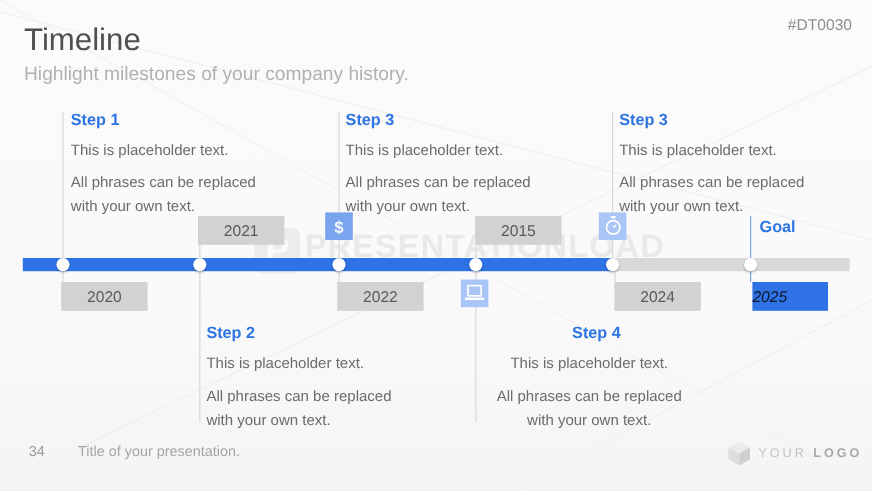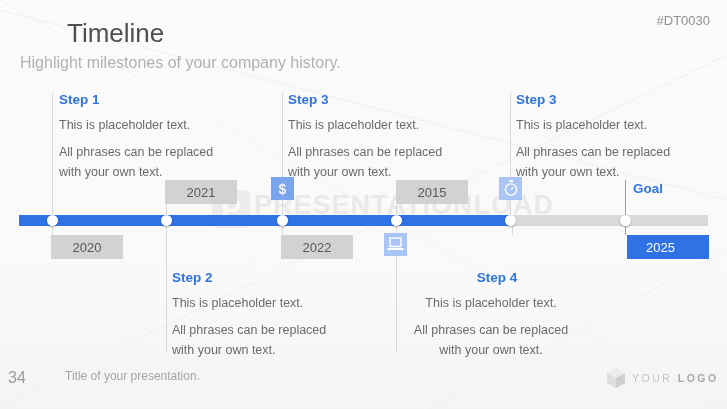--- a/index.html
+++ b/index.html
@@ -16,21 +16,21 @@
     background:#ececec; border-radius:6px; color:#fbfbfb; font-size:30px; font-weight:bold;
     display:flex; align-items:center; justify-content:center;
   }
   .wm-text{
     position:absolute; left:254px; top:190px; z-index:1;
     font-size:27px; font-weight:bold; letter-spacing:1px; color:#e9e9e9;
     white-space:nowrap;
   }
   
   .code{position:absolute; top:13px; right:17px; font-size:13px; color:#8f8f8f; z-index:3;}
-  .title{position:absolute; left:20px; top:18px; font-size:26px; color:#4f4f4f; z-index:3;margin-left:47px;}
+  .title{position:absolute; left:20px; top:18px; font-size:26px; color:#4f4f4f; z-index:3;}
   .subtitle{position:absolute; left:20px; top:54px; font-size:16px; color:#b1b1b1; z-index:3;}
   
   .step{position:absolute; width:190px; z-index:3;}
   .step h3{margin:0 0 9px 0; font-size:13.5px; font-weight:bold; color:#2e75e3;}
   .step p{margin:0 0 8px 0; width:178px; font-size:12.5px; line-height:1.55; color:#6b6b6b;}
   
   .vline{position:absolute; width:1px; background:#d8d8d8; z-index:2;}
   .vline.blue{background:#7ba3ea;}
   
   .bar{position:absolute; top:215px; height:11px; z-index:2;}
@@ -39,33 +39,33 @@
   .marker{
     position:absolute; top:215px; width:11px; height:11px; border-radius:50%;
     background:#ffffff; box-shadow:0 1px 2px rgba(0,0,0,.3); z-index:4;
   }
   
   .year{
     position:absolute; width:72px; height:24px; background:#d2d2d2; z-index:3;
     color:#595959; font-size:13px; display:flex; align-items:center; justify-content:center;
   }
   .year.goal-year{
-    width:63px; background:#2e72e5; color:#ffffff; justify-content:flex-start; padding-left:19px;
+    width:63px; background:#2e72e5; color:#0f172a; justify-content:flex-start; padding-left:0;font-style:italic;
   }
   .goal-label{position:absolute; left:633px; top:181px; font-size:13.5px; font-weight:600; color:#2e75e3; z-index:3;}
   
   .msicon{
     position:absolute; width:23px; height:23px; z-index:3;
     display:flex; align-items:center; justify-content:center;
   }
   .msicon.dark{background:#7ba4ee;}
   .msicon.light{background:#a9c5f6;}
   .msicon .dollar{color:#ffffff; opacity:.92; font-size:14px; font-weight:bold;}
   
-  .footer-page{position:absolute; left:8px; top:369px; font-size:16px; color:#9b9b9b; z-index:3;}
+  .footer-page{position:absolute; left:24px; top:369px; font-size:12px; color:#9b9b9b; z-index:3;}
   .footer-title{position:absolute; left:65px; top:369px; font-size:12px; color:#a5a5a5; z-index:3;}
   .logo-cube{position:absolute; left:605px; top:367px; z-index:3;}
   .logo-text{position:absolute; left:632px; top:372px; font-size:10.5px; letter-spacing:2.5px; z-index:3; white-space:nowrap;}
   .logo-text .w1{color:#c3c3c3;}
   .logo-text .w2{color:#a8a8a8; font-weight:bold;}
 </style>
 </head>
 <body>
 
 <div class="slide">
@@ -134,20 +134,21 @@
   <div class="marker" style="left:160.5px;"></div>
   <div class="marker" style="left:276.5px;"></div>
   <div class="marker" style="left:390.5px;"></div>
   <div class="marker" style="left:504.5px;"></div>
   <div class="marker" style="left:619.5px;"></div>
 
   <div class="year" style="left:51px; top:235px;">2020</div>
   <div class="year" style="left:165px; top:180px;text-align:center;">2021</div>
   <div class="year" style="left:281px; top:235px;">2022</div>
   <div class="year" style="left:396px; top:180px;">2015</div>
+  <div class="year" style="left:512px; top:235px;">2024</div>
   <div class="year goal-year" style="left:627px; top:235px;">2025</div>
 
   <div class="goal-label">Goal</div>
 
   <div class="msicon dark" style="left:271px; top:177px;">
     <span class="dollar">$</span>
   </div>
   <div class="msicon light" style="left:384px; top:233px;">
     <svg width="17" height="15" viewBox="0 0 17 15">
       <rect x="3" y="1" width="11" height="8.5" fill="none" stroke="#ffffff" stroke-width="1.4"></rect>

